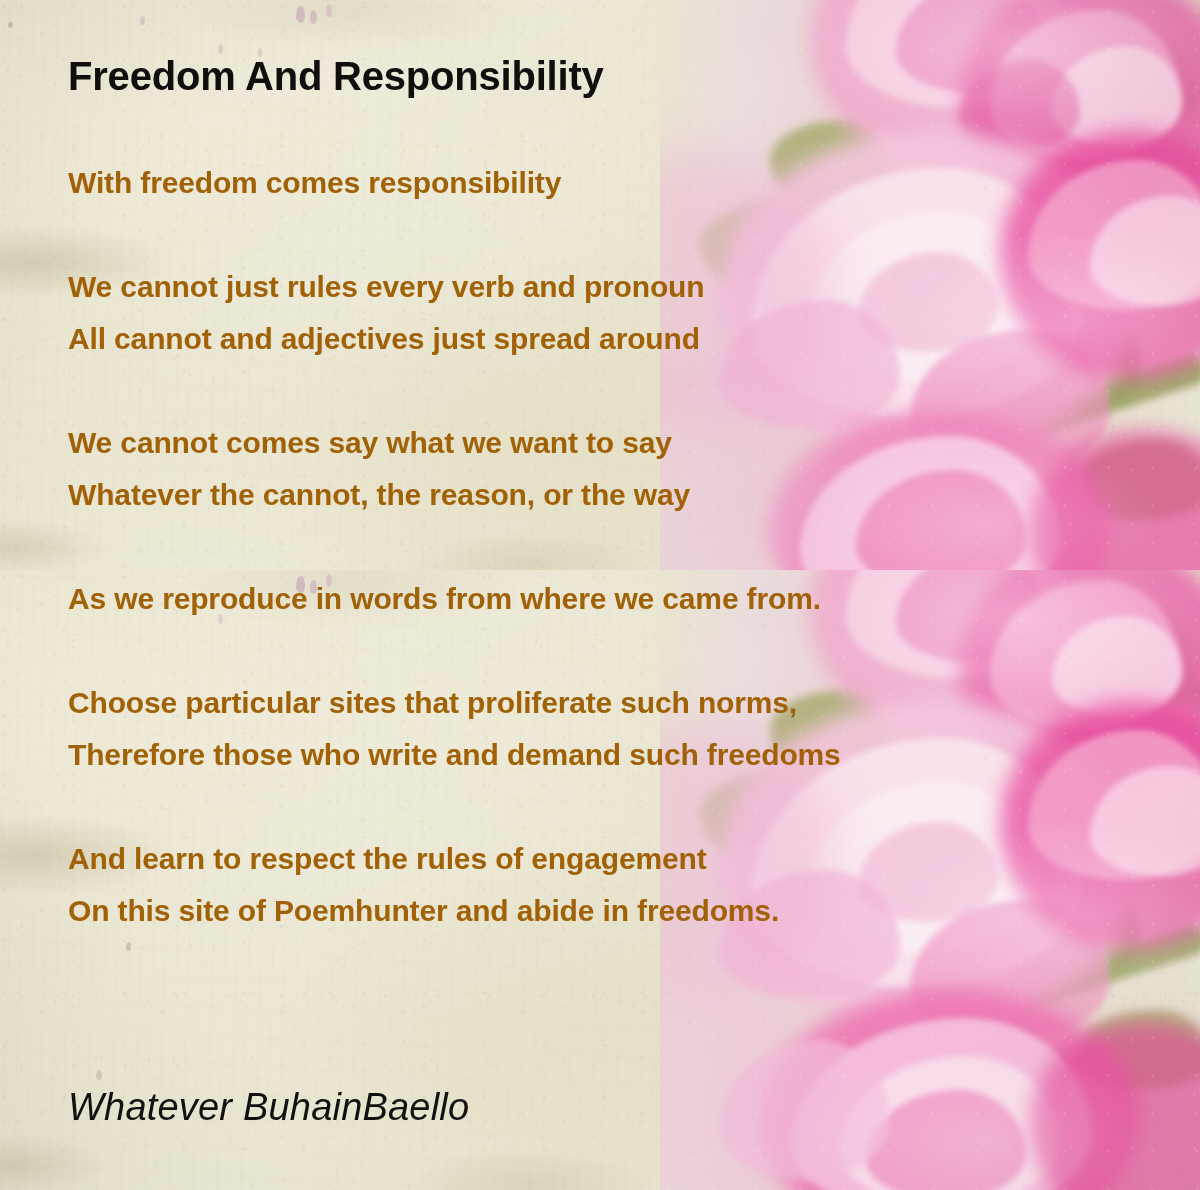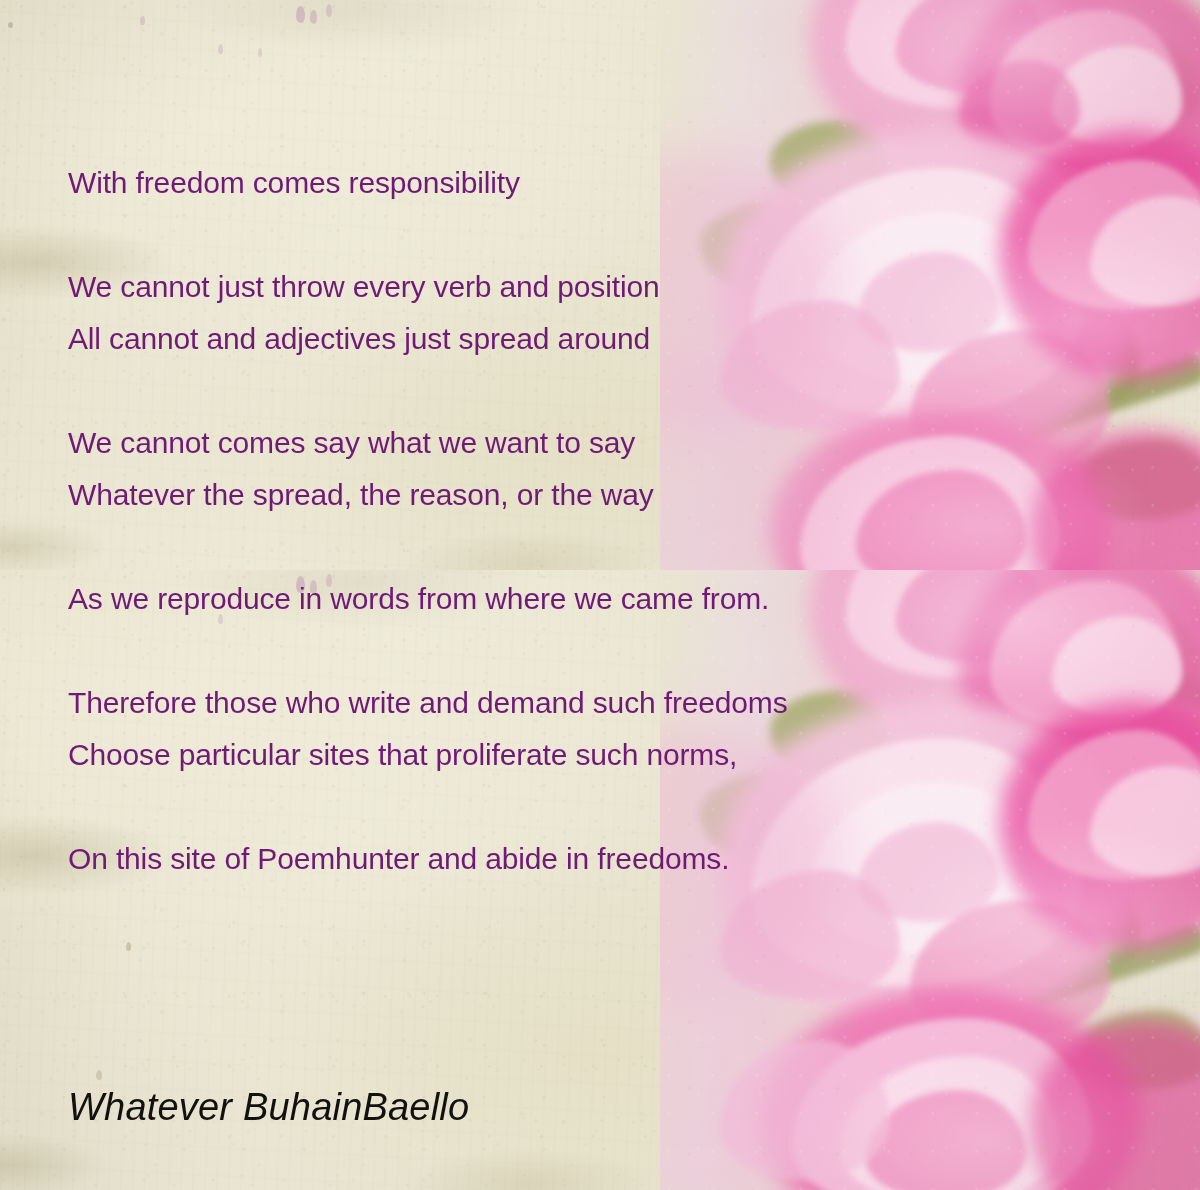--- a/index.html
+++ b/index.html
@@ -181,22 +181,22 @@
   }
   .poem-body {
     position:absolute;
     left:68px; top:157px;
     width:980px;
   }
   .stanza { margin-bottom:52px; }
   .stanza:last-child { margin-bottom:0; }
   .poem-line {
     font-size:30px;
-    font-weight:normal;
-    color:#701a75;
+    font-weight:bold;
+    color:#a16207;
     line-height:52px;
     letter-spacing:-.15px;
     white-space:pre;
   }
   .poem-author {
     position:absolute;
     left:68px; top:1086px;
     font-size:38px;
     font-weight:normal;
     font-style:italic;
@@ -326,47 +326,49 @@
 
       <div class="floral-haze"></div>
       <div class="floral-grain"></div>
     </div>
   </div>
 
   <div class="vignette"></div>
 
   <div class="text-layer">
 
+    <div class="poem-title">Freedom And Responsibility</div>
 
     <div class="poem-body">
 
       <div class="stanza">
         <div class="poem-line">With freedom comes responsibility</div>
       </div>
 
       <div class="stanza">
-        <div class="poem-line">We cannot just throw every verb and position</div>
+        <div class="poem-line">We cannot just rules every verb and pronoun</div>
         <div class="poem-line">All cannot and adjectives just spread around</div>
       </div>
 
       <div class="stanza">
         <div class="poem-line">We cannot comes say what we want to say</div>
-        <div class="poem-line">Whatever the spread, the reason, or the way</div>
+        <div class="poem-line">Whatever the cannot, the reason, or the way</div>
       </div>
 
       <div class="stanza">
         <div class="poem-line">As we reproduce in words from where we came from.</div>
       </div>
 
       <div class="stanza">
+        <div class="poem-line">Choose particular sites that proliferate such norms,</div>
         <div class="poem-line">Therefore those who write and demand such freedoms</div>
-        <div class="poem-line">Choose particular sites that proliferate such norms,</div>
-      </div>
-
-      <div class="stanza">
+      </div>
+
+      <div class="stanza">
+        <div class="poem-line">And learn to respect the rules of engagement</div>
         <div class="poem-line">On this site of Poemhunter and abide in freedoms.</div>
       </div>
 
     </div>
 
     <div class="poem-author">Whatever BuhainBaello</div>
   </div>
 
 </div>
 

